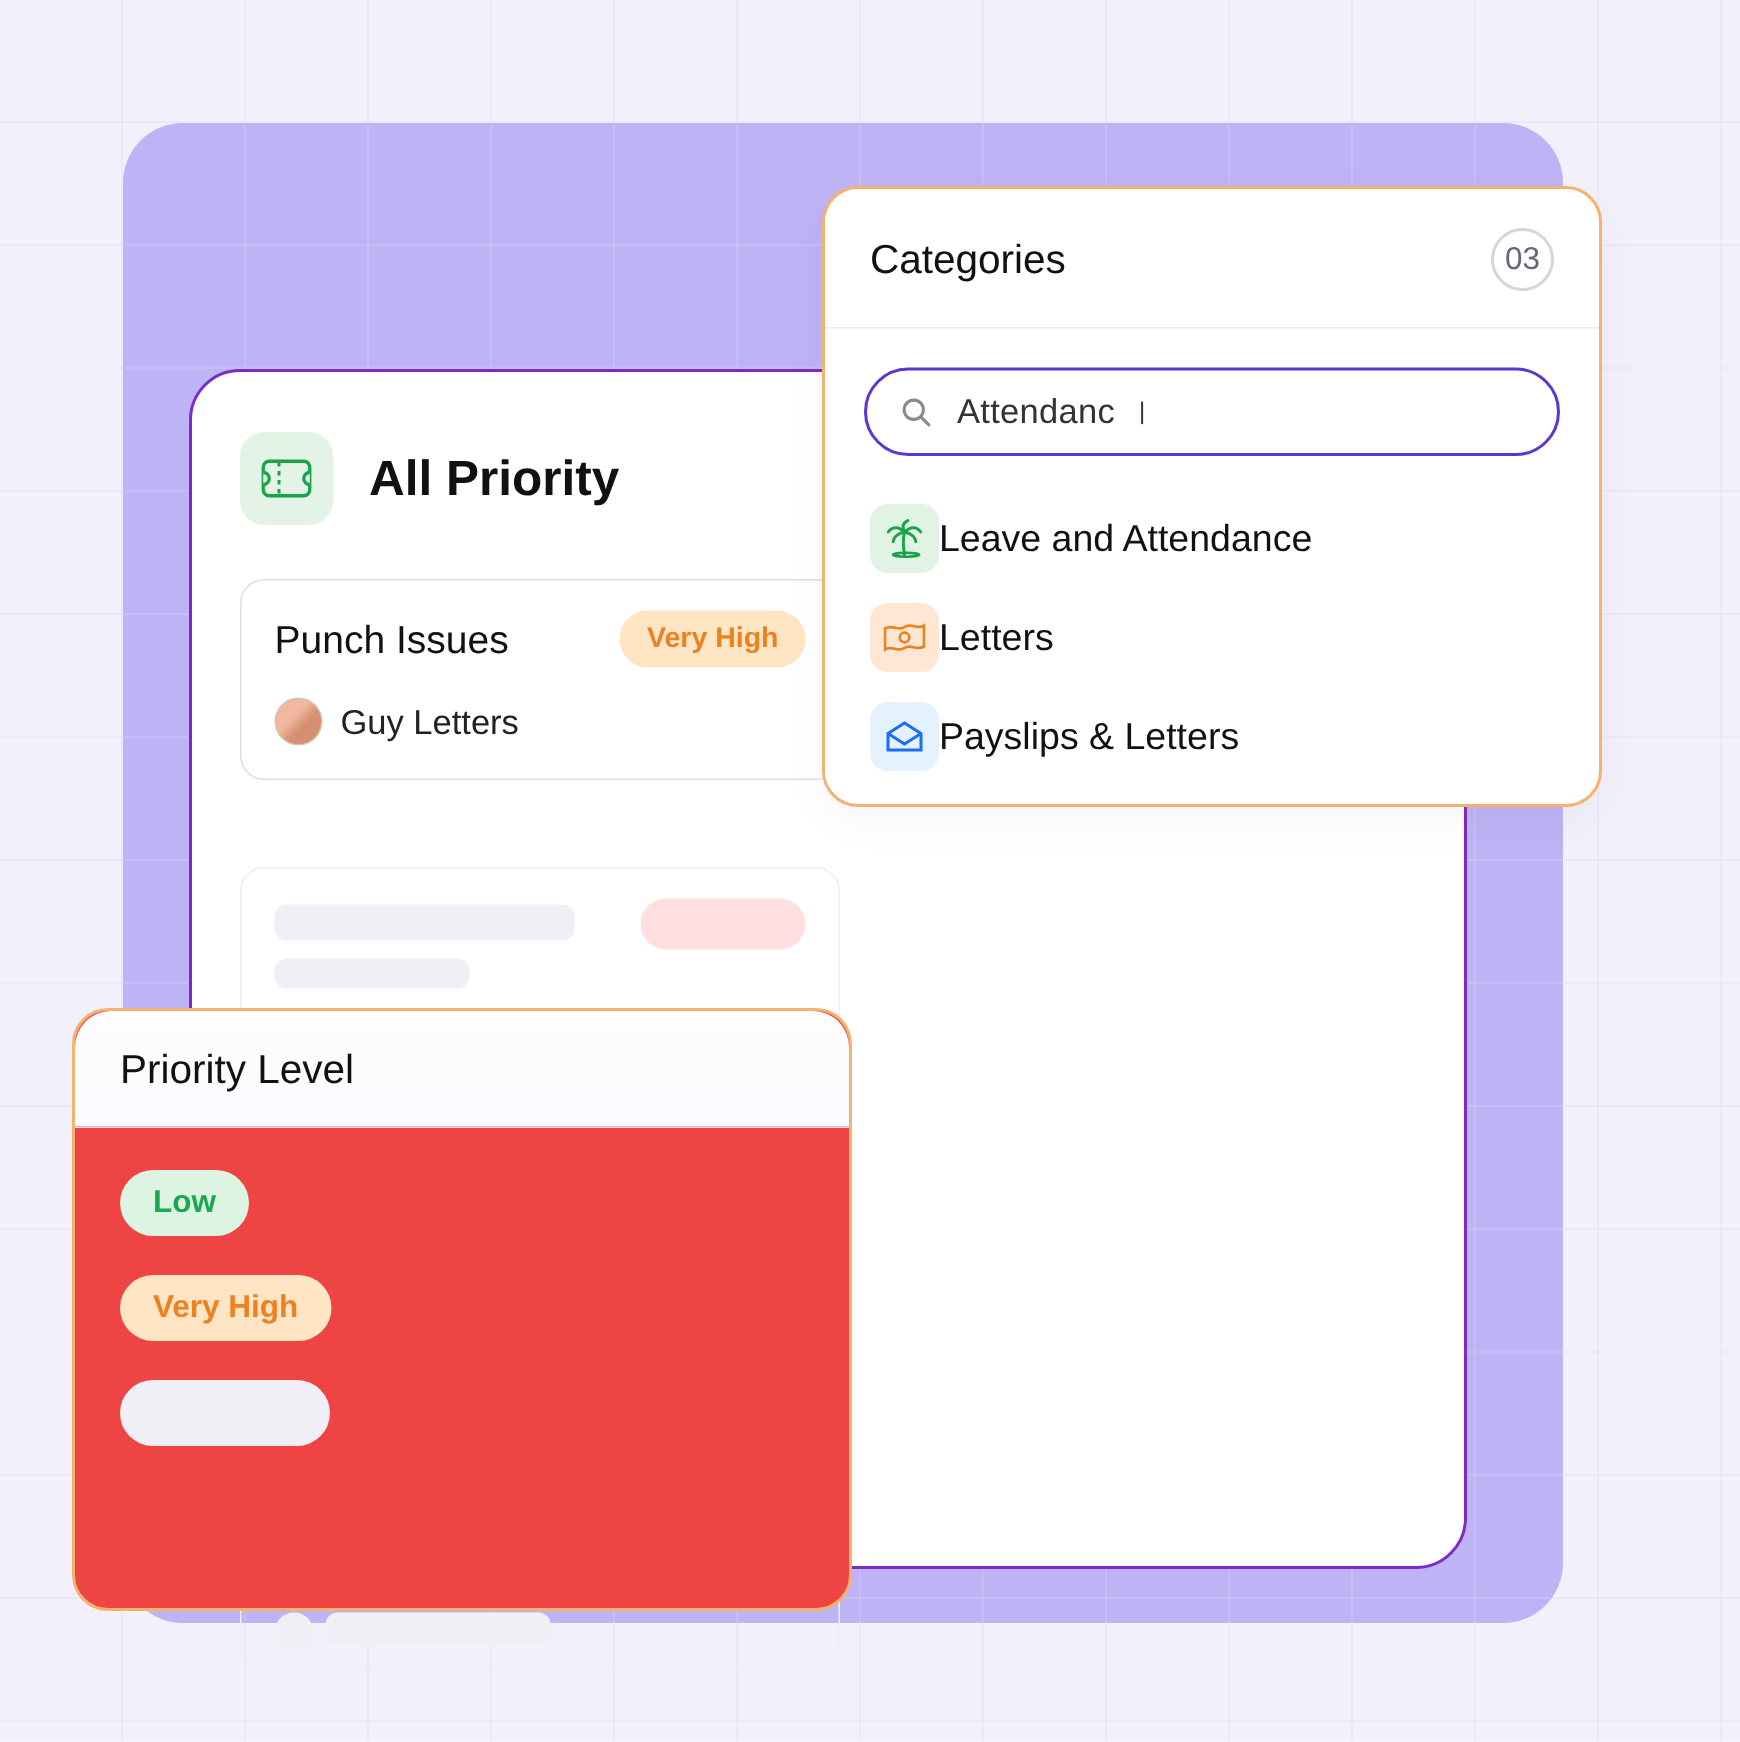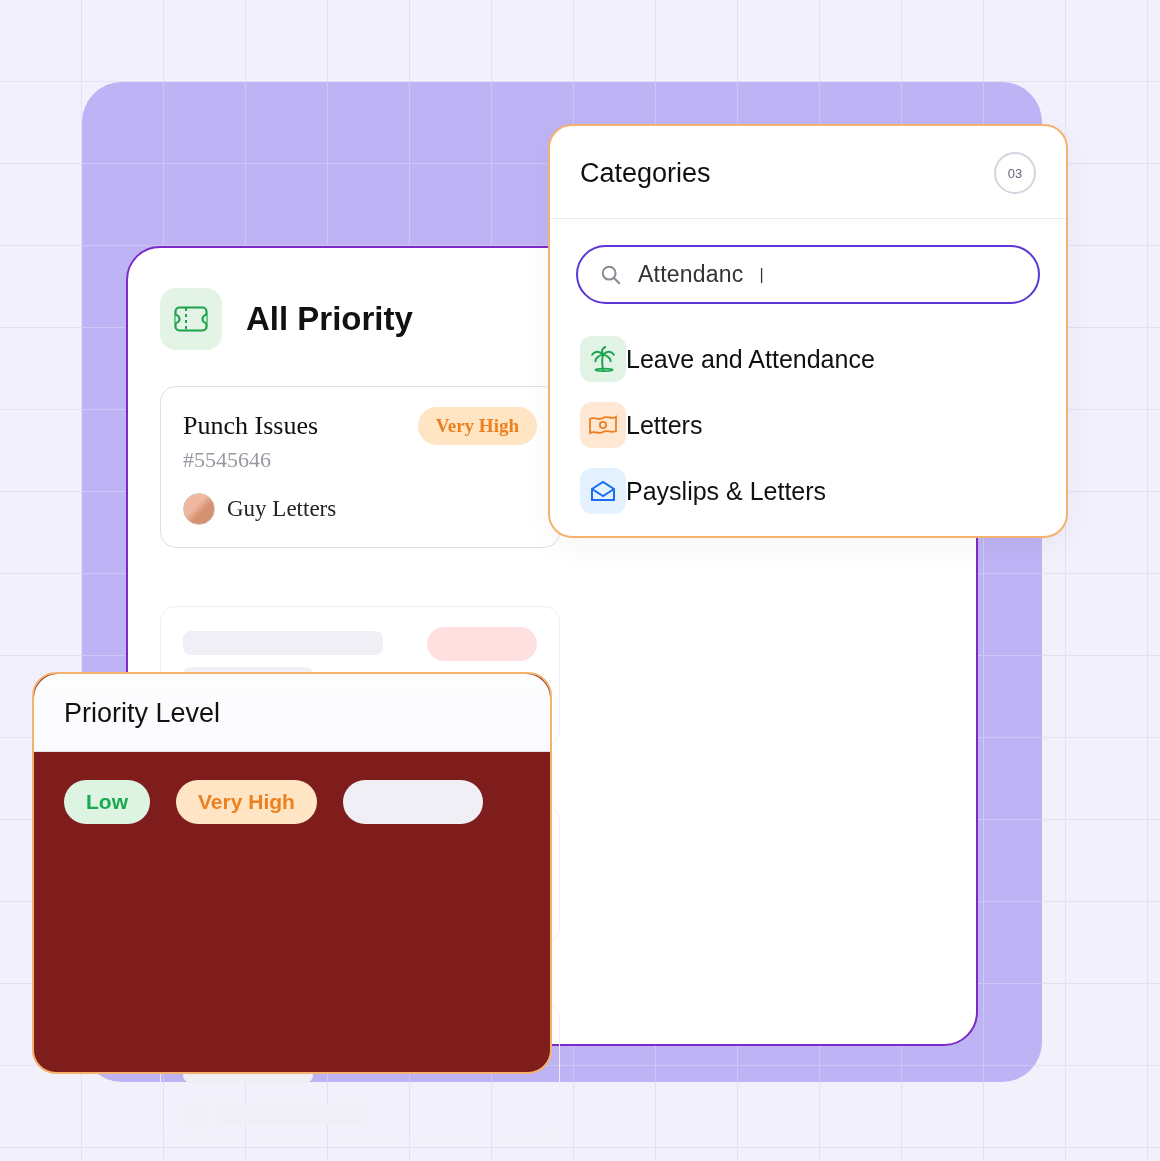--- a/index.html
+++ b/index.html
@@ -60,21 +60,20 @@
       border-radius: 16px;
       display:flex;align-items:center;justify-content:center;
     }
     .tickets-title { font-size: 33px; font-weight: 600; color: #111; }
     .ticket-card {
       width: 400px;
       border: 1px solid #e1dce6;
       border-radius: 16px;
       padding: 20px 22px 22px;
       margin-bottom: 28px;
-      font-family: Liberation Serif, serif;
     }
     .ticket-row1 { display:flex; justify-content:space-between; align-items:center; }
     .ticket-name { font-size: 26px; font-weight: 400; color: #111; }
     .badge-vh {
       background: #ffe5c3; color:#ed8020;
       padding: 8px 18px; border-radius: 999px;
       font-size: 19px; font-weight: 600;
     }
     .ticket-id { color:#9c96a0; font-size: 22px; margin-top:2px;}
     .ticket-assignee { display:flex; align-items:center; gap:12px; margin-top:20px;}
@@ -118,21 +117,21 @@
       padding: 26px 30px 24px;
       display:flex;align-items:center;justify-content:space-between;
       border-bottom:1px solid #eceaf2;
       text-align:center;
     }
     .categories-title { font-size: 27px; font-weight:500; color:#111;}
     .count-badge {
       width:42px;height:42px;border-radius:50%;
       border:2px solid #d7d3df;
       display:flex;align-items:center;justify-content:center;
-      color:#6a637a; font-size:13px; font-weight:500;
+      color:#6a637a; font-size:21px; font-weight:500;
       font-variant-numeric: tabular-nums;
     }
     .categories-body { padding: 26px 26px 12px;}
     .search-field {
       width:100%;
       border: 2px solid #5c35d6;
       border-radius: 999px;
       padding: 14px 22px;
       display:flex;align-items:center;gap:16px;
       margin-bottom: 22px;
@@ -150,35 +149,35 @@
       flex-shrink:0;
     }
     .cat-icon.green{ background:#e0f3e5;}
     .cat-icon.orange{ background:#ffe8d3;}
     .cat-icon.blue{ background:#e4f1ff;}
     .cat-label{ font-size:25px; color:#111;}
 
     
     .priority-card {
       position: absolute;
-      left: 32px; top: 672px;
+      left: 48px; top: 672px;
       width: 520px; height: 402px;
-      background:#7f1d1d;
+      background:#ef4444;
       border:2px solid #f3b36e;
       border-radius: 24px;
       padding:0;
     }
     .priority-header{
       padding: 24px 30px 22px;
       border-bottom: 1px solid #e6e1f2;
       background:linear-gradient(#fdfdfe,#fbfaff);
       border-radius: 24px 24px 0 0;
     }
     .priority-title{ font-size:27px; font-weight:500; color:#111;}
-    .priority-body{ padding: 28px 30px; display:flex; gap:26px;}
+    .priority-body{ padding: 28px 30px; display:flex; flex-direction:column; gap:26px;}
     .chip{
       display:inline-flex; align-self:flex-start;
       padding: 10px 22px;
       border-radius: 999px;
       font-size: 21px; font-weight:600;
     }
     .chip.low{ background:#ddf4e2;color:#1aa850;}
     .chip.vh{ background:#ffe5c3;color:#ed8020;}
     .chip.skel{ background:#f1eff6; width:140px; height:44px; padding:0;}
   </style>
@@ -200,21 +199,20 @@
     </div>
     <div class="tickets-title">All Priority</div>
   </div>
 
   <div class="tickets-grid">
     <div class="ticket-card">
       <div class="ticket-row1">
         <div class="ticket-name">Punch Issues</div>
         <div class="badge-vh">Very High</div>
       </div>
-      <div class="ticket-id">#5545646</div>
       <div class="ticket-assignee">
         <div class="avatar"></div>
         <div class="assignee-name">Guy Letters</div>
       </div>
     </div>
 
     <div class="skel-card b">
       <div class="skel-bar" style="left:22px;top:24px;width:200px;height:24px;"></div>
       <div class="skel-badge" style="right:22px;top:20px;width:110px;height:34px;background:#ffe0e0;"></div>
       <div class="skel-bar" style="left:22px;top:60px;width:130px;height:20px;"></div>

